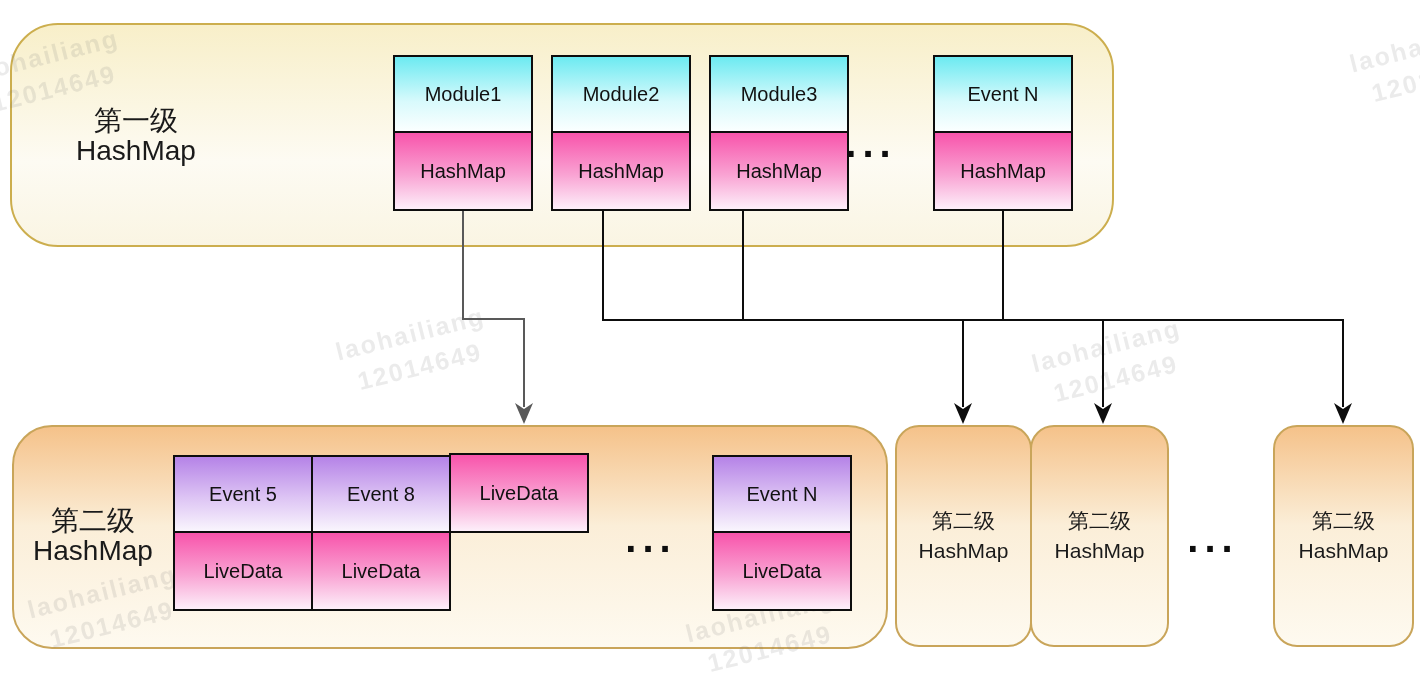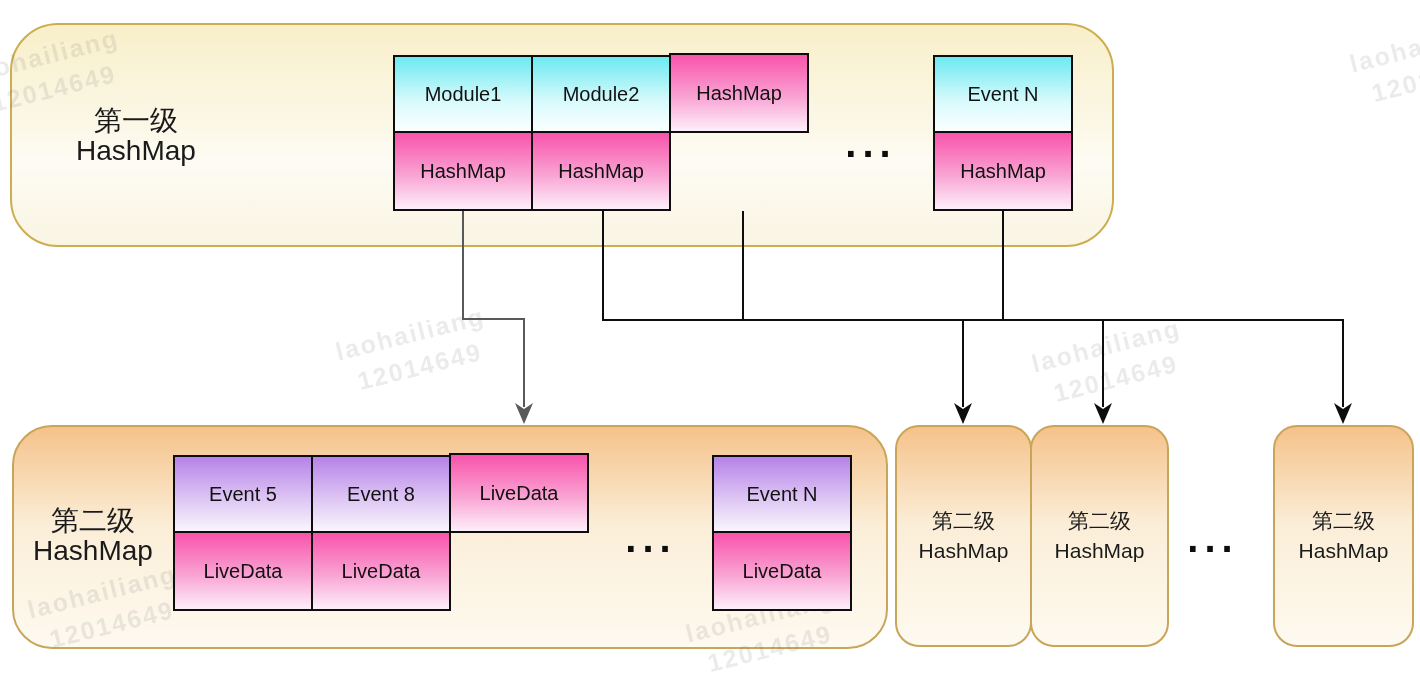--- a/index.html
+++ b/index.html
@@ -90,30 +90,31 @@
     <div>laohailiang</div>
     <div class="wm-l2">12014649</div>
   </div>
 
   <div class="container-l1"></div>
   <div class="section-label" style="left:136px; top:106px;">
     <div>第一级</div>
     <div>HashMap</div>
   </div>
 
-  <div class="kvtable" style="left:393px; top:55px;">
+  <div class="kvtable" style="left:393px; top:55px;gap:20px;">
     <div class="kvcol">
       <div class="kvcell key fill-cyan">Module1</div>
       <div class="kvcell val fill-pink">HashMap</div>
     </div>
     <div class="kvcol">
       <div class="kvcell key fill-cyan">Module2</div>
       <div class="kvcell val fill-pink">HashMap</div>
     </div>
     <div class="kvcol">
+      <div class="kvcell key fill-cyan">Module3</div>
       <div class="kvcell val fill-pink">HashMap</div>
     </div>
   </div>
 
   <div class="dots" style="left:871px; top:123px;">...</div>
 
   <div class="kvtable" style="left:933px; top:55px;">
     <div class="kvcol">
       <div class="kvcell key fill-cyan">Event N</div>
       <div class="kvcell val fill-pink">HashMap</div>

